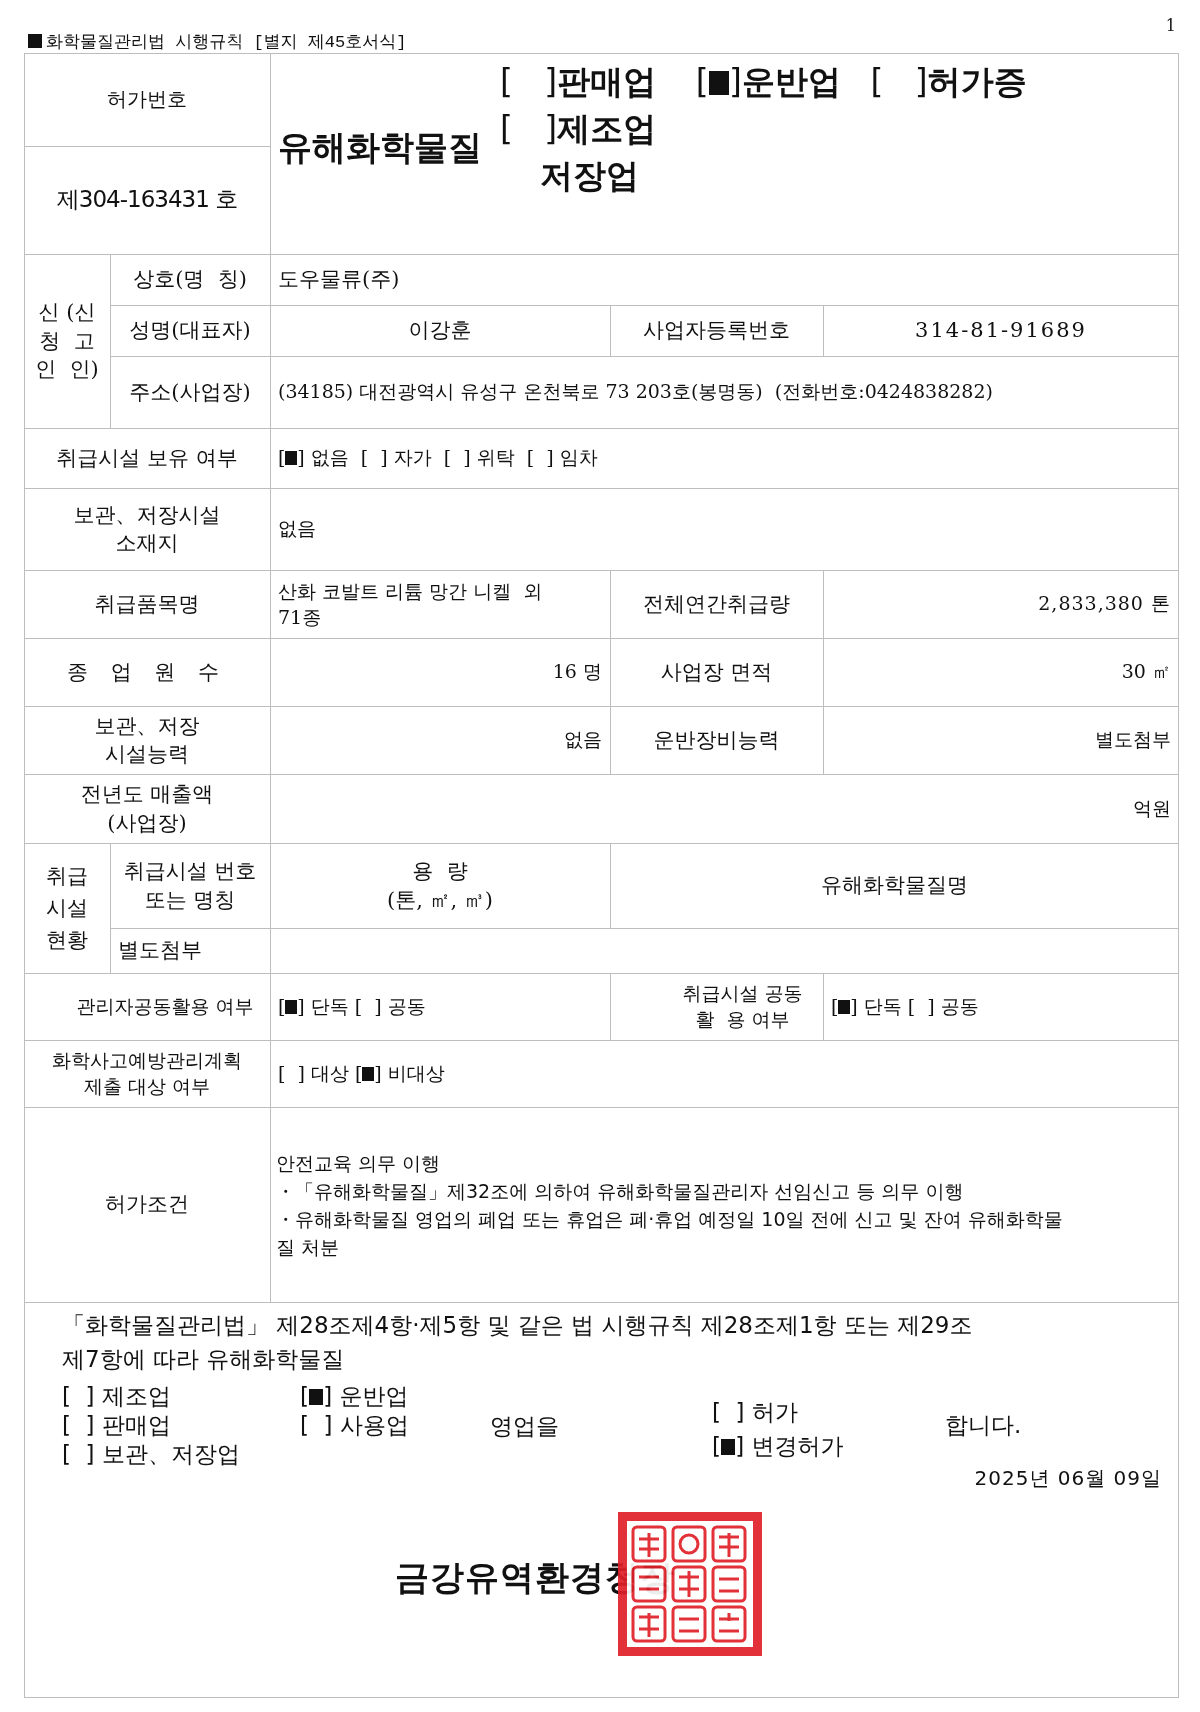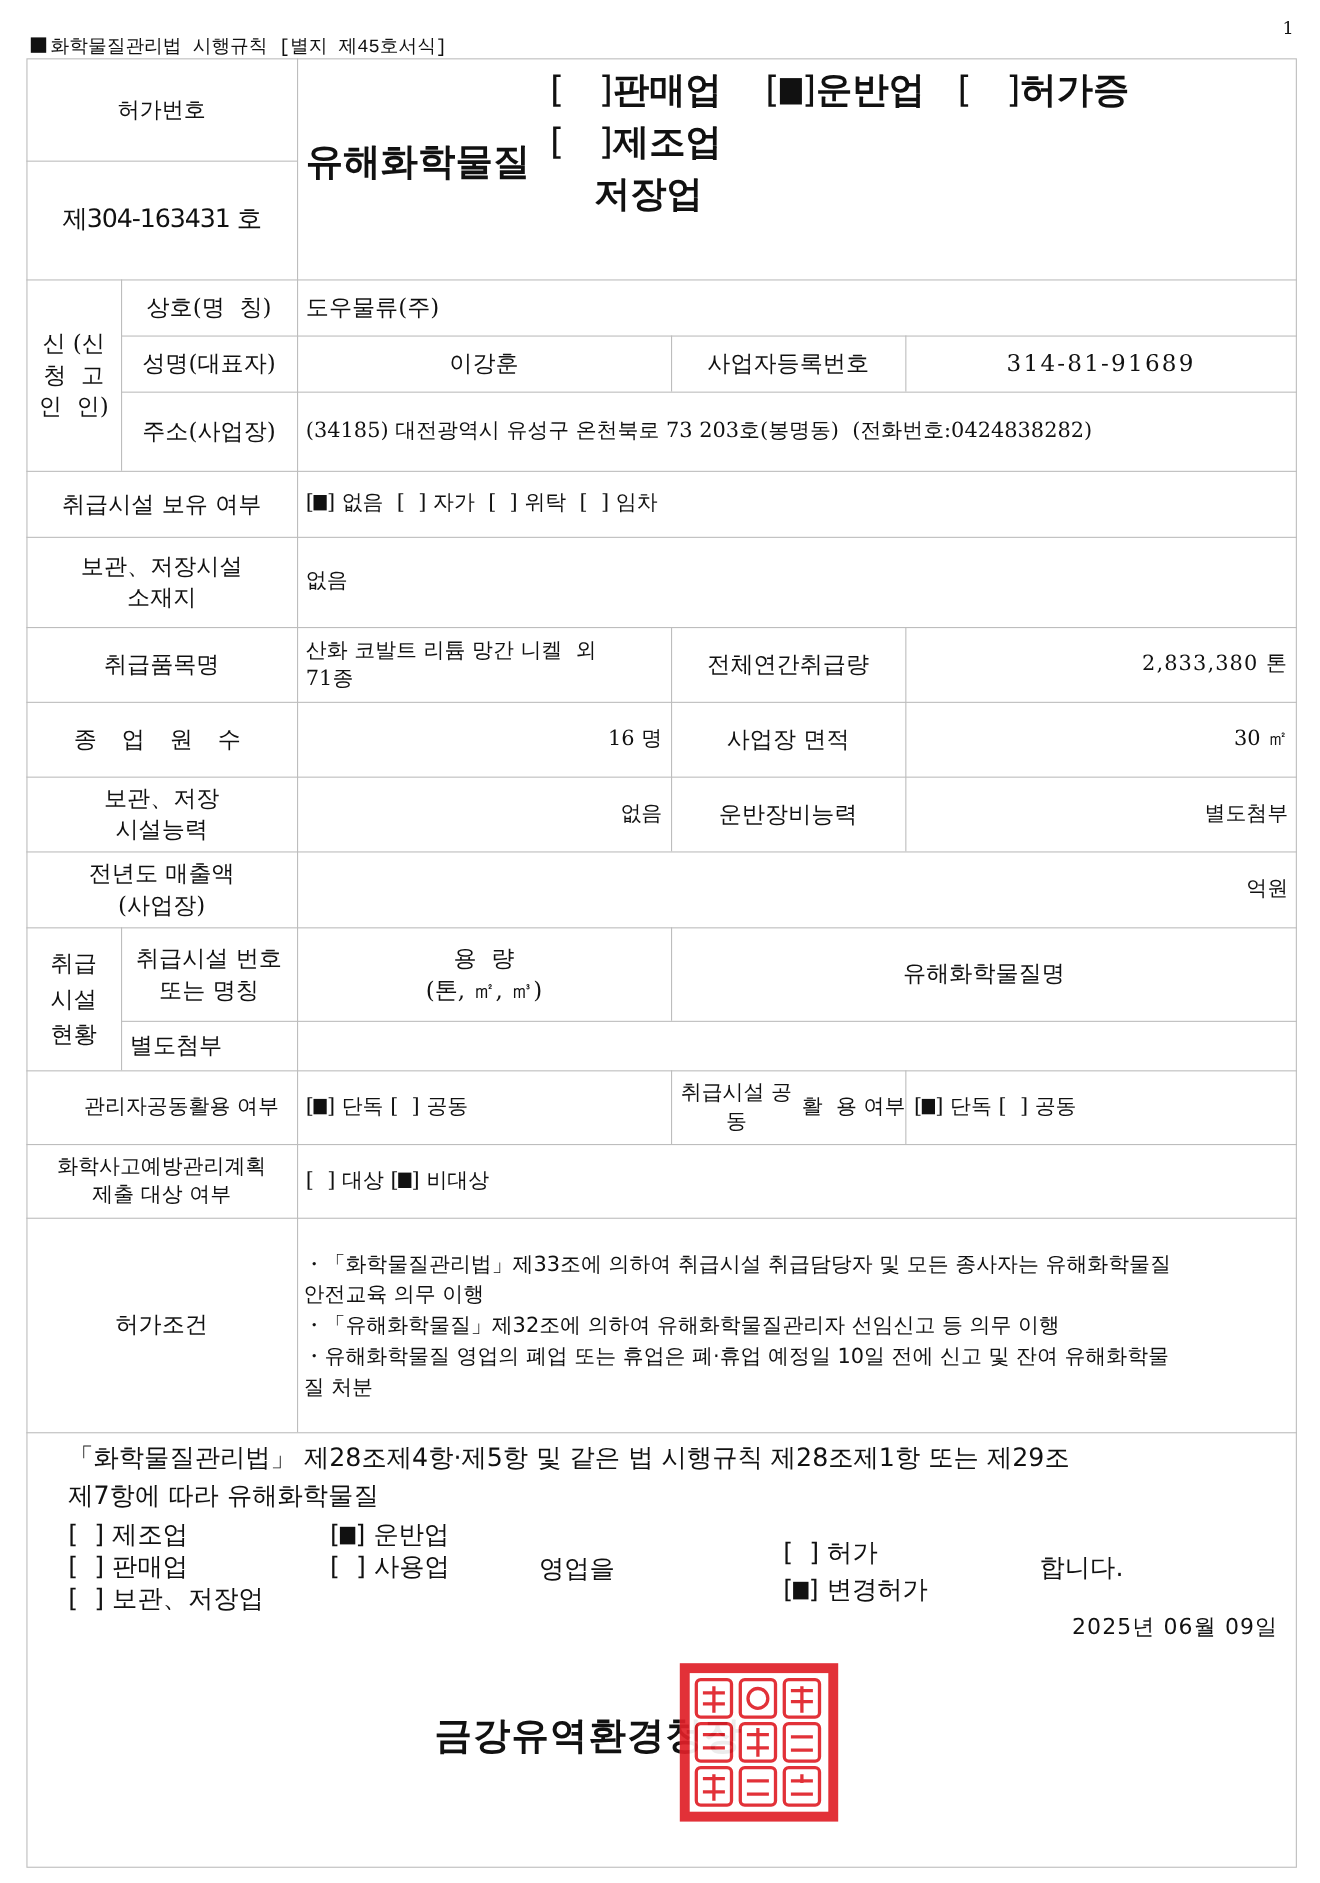--- a/index.html
+++ b/index.html
@@ -152,41 +152,40 @@
 <div class="cell l" style="left:110px;top:928px;width:1069px;height:45px">별도첨부</div>
 
 <div class="cell c sm" style="left:42px;top:973px;width:246px;height:67px;flex-direction:row">
   <div>관리자공동</div>
   <div>활용 여부</div>
 </div>
 <div class="cell l sm" style="left:270px;top:973px;width:340px;height:67px">
   <span>[<span class="chk"></span>]</span>&nbsp;<span>단독</span>
   &nbsp;<span>[&nbsp;&nbsp;]</span>&nbsp;<span>공동</span>
 </div>
-<div class="cell c sm" style="left:610px;top:973px;width:213px;height:67px;flex-direction:row">
+<div class="cell c sm" style="left:636px;top:973px;width:213px;height:67px;flex-direction:column">
   <div>취급시설 공동</div>
   <div style="white-space:pre">활  용 여부</div>
 </div>
 <div class="cell l sm" style="left:823px;top:973px;width:356px;height:67px">
   <span>[<span class="chk"></span>]</span>&nbsp;<span>단독</span>
   &nbsp;<span>[&nbsp;&nbsp;]</span>&nbsp;<span>공동</span>
 </div>
 
 <div class="cell c sm" style="left:24px;top:1040px;width:246px;height:67px;flex-direction:column">
   <div>화학사고예방관리계획</div>
   <div>제출 대상 여부</div>
 </div>
 <div class="cell l sm" style="left:270px;top:1040px;width:909px;height:67px">
   <span>[&nbsp;&nbsp;]</span>&nbsp;<span>대상</span>
   &nbsp;<span>[<span class="chk"></span>]</span>&nbsp;<span>비대상</span>
 </div>
 
 <div class="cell c" style="left:24px;top:1107px;width:246px;height:195px">허가조건</div>
 <div class="cell cond" style="left:270px;top:1107px;width:909px;height:195px;flex-direction:column;align-items:flex-start;justify-content:center">
-  <div>・「화학물질관리법」제33조에 의하여 취급시설 취급담당자 및 모든 종사자는 유해화학물질</div>
   <div>안전교육 의무 이행</div>
   <div>・「유해화학물질」제32조에 의하여 유해화학물질관리자 선임신고 등 의무 이행</div>
   <div>・유해화학물질 영업의 폐업 또는 휴업은 폐·휴업 예정일 10일 전에 신고 및 잔여 유해화학물</div>
   <div>질 처분</div>
 </div>
 
 <div class="abs decl" style="left:62px;top:1310px">「화학물질관리법」 제28조제4항·제5항 및 같은 법 시행규칙 제28조제1항 또는 제29조</div>
 <div class="abs decl" style="left:62px;top:1344px">제7항에 따라 유해화학물질</div>
 
 <div class="abs decl" style="left:62px;top:1382px;line-height:29px">

